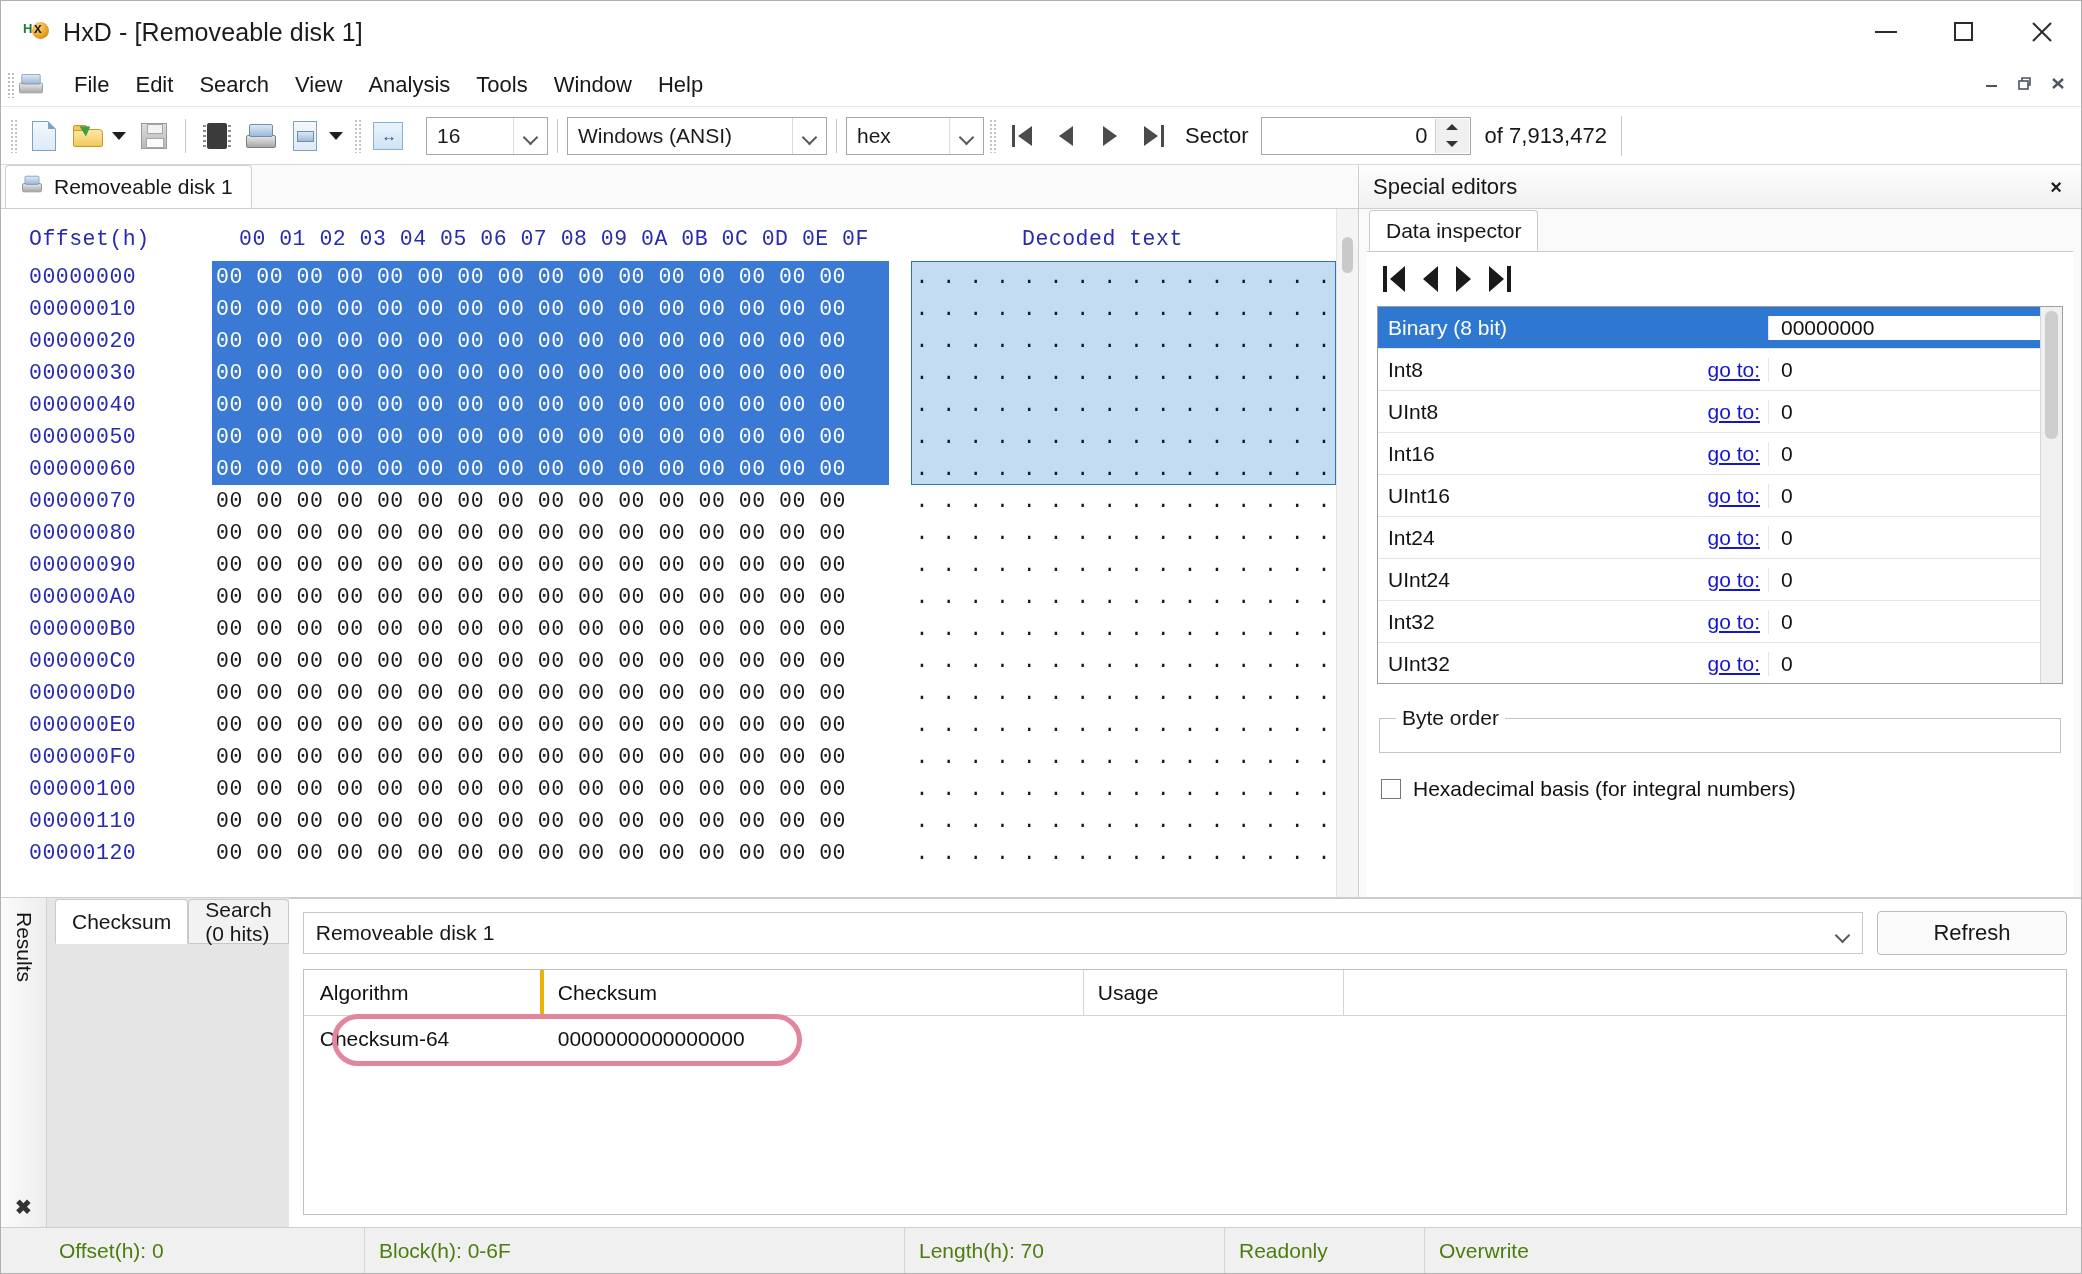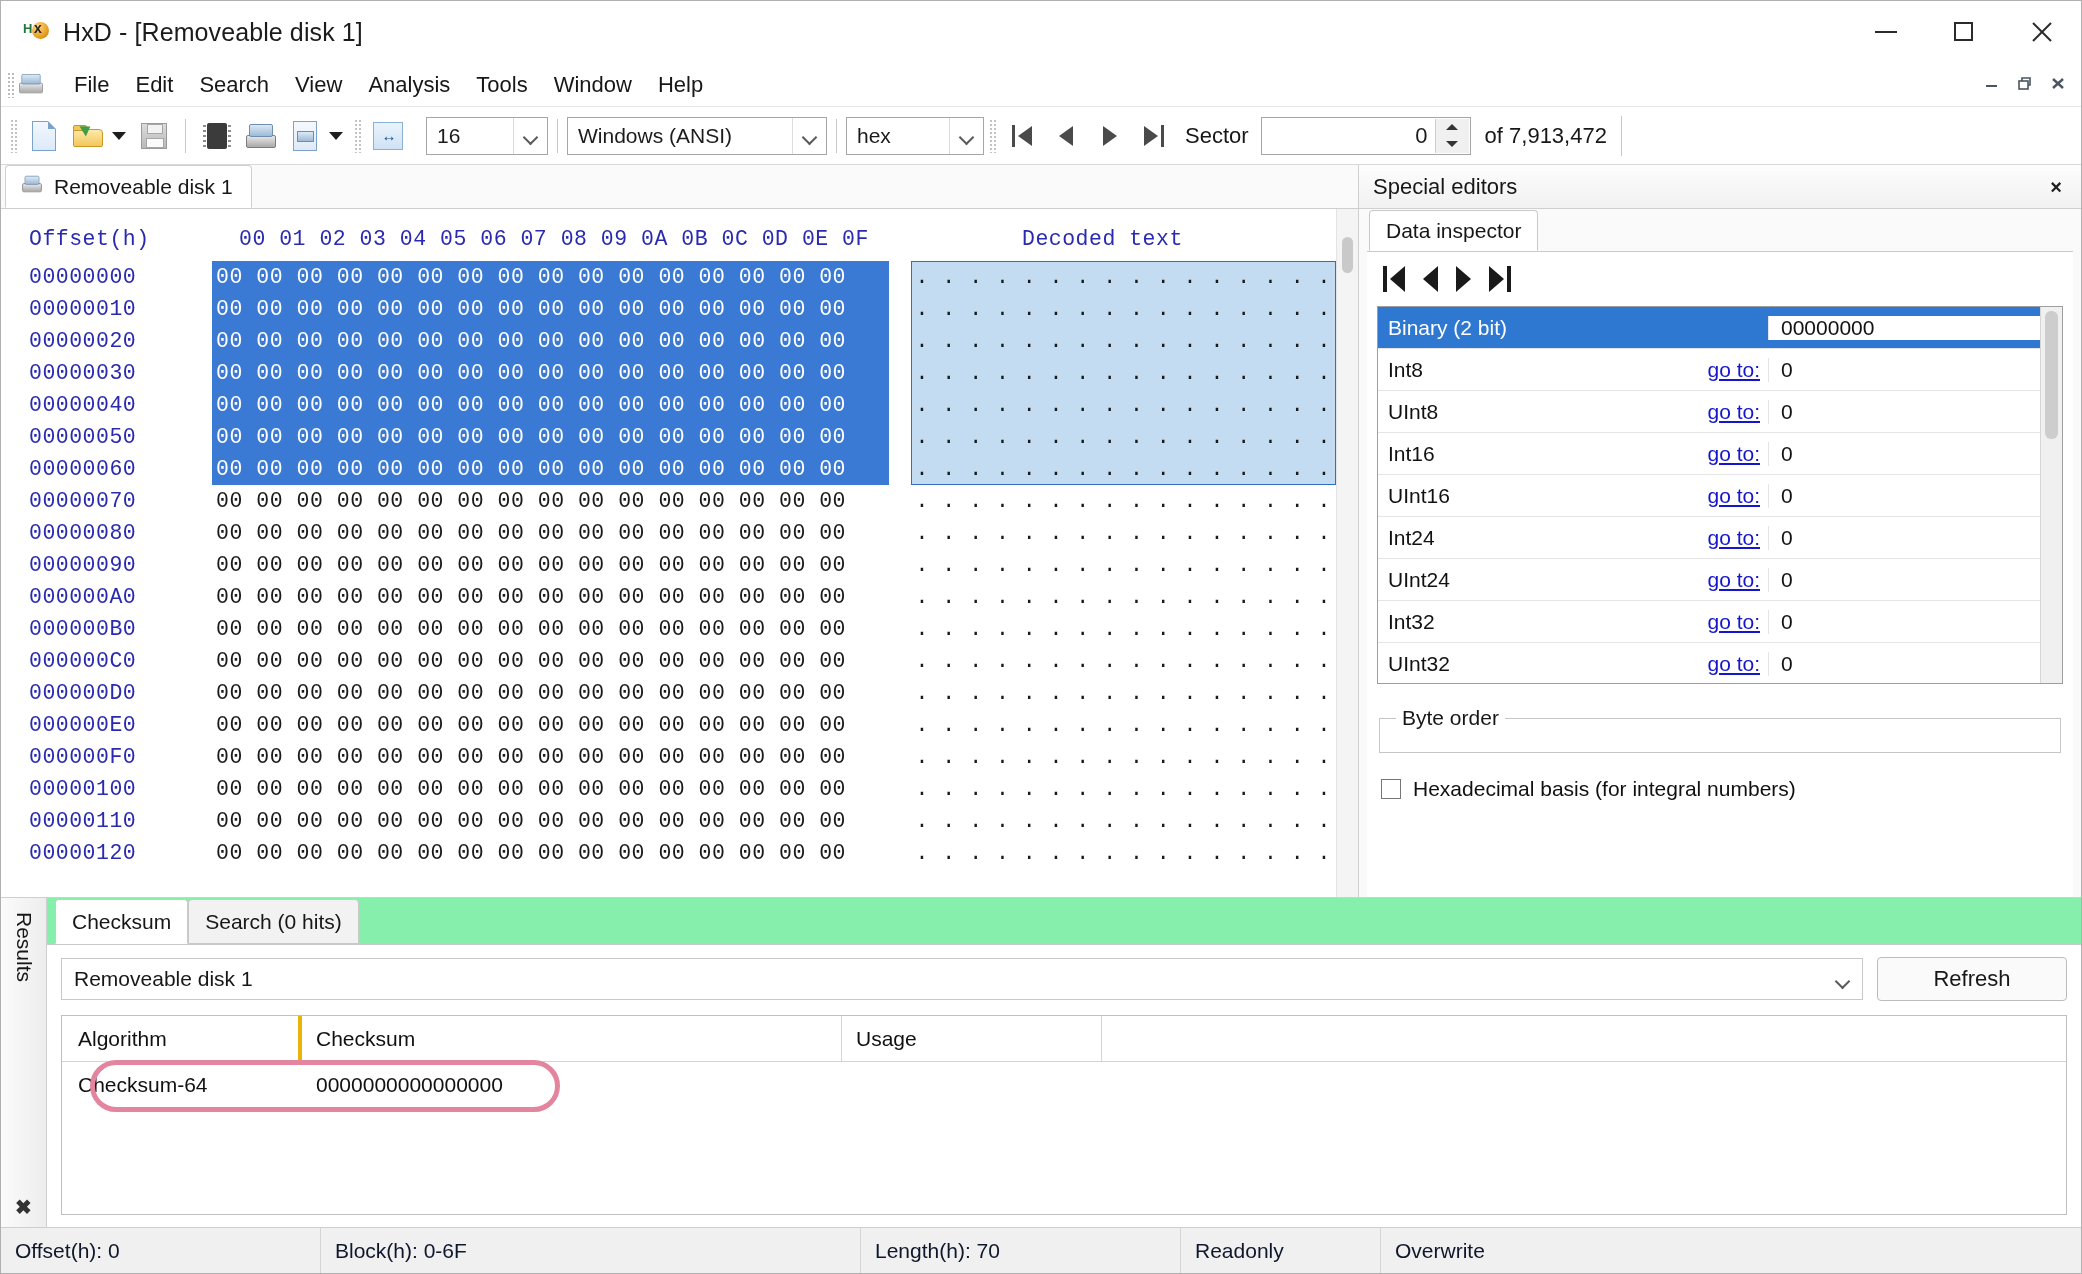--- a/index.html
+++ b/index.html
@@ -346,21 +346,21 @@
     border-right: 1px solid #cfcfcf; position: relative;
   }
   .results-rail .vlabel {
     position: absolute; top: 14px; left: 50%; transform: translateX(-50%) ;
     writing-mode: vertical-rl; font-size: 21px; color:#171717; white-space: nowrap;
   }
   .results-rail .railclose {
     position:absolute; bottom: 8px; left: 50%; transform: translateX(-50%);
     font-size: 20px; color:#333; font-weight: bold;
   }
-  .results-main { flex: 1 1 auto; display:flex; flex-direction:column; min-width:0; background:#86efac; }
+  .results-main { flex: 1 1 auto; display:flex; flex-direction:row; min-width:0; background:#e5e5e5; }
   .res-tabs { height: 46px; flex:0 0 46px; display:flex; align-items:flex-end; padding-left: 8px; }
   .res-tab {
     height: 45px; padding: 0 16px; display:flex; align-items:center; font-size:21px; color:#171717;
     border: 1px solid #c9c9c9; border-bottom-color: #fff; background:#fff; border-radius: 4px 4px 0 0;
   }
   .res-tab.inactive { background:#f2f2f2; border-bottom-color:#c9c9c9; }
   .res-body { flex:1 1 auto; background:#fff; border-top:1px solid #c9c9c9; padding: 12px 14px; min-height:0; display:flex; flex-direction:column;}
   .res-toprow { display:flex; align-items:center; gap: 14px; }
   .res-combo {
     flex: 1 1 auto; height: 42px; border:1px solid #c8c8c8; background:#fff;
@@ -383,21 +383,21 @@
   .rt-row .c1 { width: 240px; padding-left: 16px; }
   .rt-row .c2 { width: 540px; padding-left: 14px; }
   .highlight-ring {
     position: absolute; left: 28px; top: 44px; width: 470px; height: 52px;
     border: 5px solid #e3859f; border-radius: 27px; pointer-events: none;
   }
 
   
   .statusbar {
     height: 46px; flex: 0 0 46px; display: flex; align-items: center;
-    background: #f0f0f0; border-top: 1px solid #cfcfcf; font-size: 21px; color:#0f172a;
+    background: #f0f0f0; border-top: 1px solid #cfcfcf; font-size: 21px; color:#4d7c0f;padding-left:44px;
   }
   .sb-cell { height: 100%; display:flex; align-items:center; padding-left: 14px; border-right: 1px solid #d4d4d4;}
   .sb-1 { width: 320px; }
   .sb-2 { width: 540px; }
   .sb-3 { width: 320px; }
   .sb-4 { width: 200px; }
   .sb-5 { flex:1 1 auto; border-right:none; }
 </style>
 </head>
 <body>
@@ -639,21 +639,21 @@
             <span style="width:0;height:0;border-left:15px solid #1a1a1a;border-top:13px solid transparent;border-bottom:13px solid transparent;display:inline-block;"></span>
             <span style="display:flex;">
               <span style="width:0;height:0;border-left:15px solid #1a1a1a;border-top:13px solid transparent;border-bottom:13px solid transparent;display:inline-block;"></span>
               <span style="width:4px;height:26px;background:#1a1a1a;margin-left:3px;display:inline-block;"></span>
             </span>
           </div>
 
           <div class="di-table-wrap">
             <div class="di-table" id="di-table">
                 <div class="di-row selected">
-                  <span class="name">Binary (2 bit)</span>
+                  <span class="name">Binary (8 bit)</span>
                   <span class="goto"></span>
                   <span class="val">00000000</span>
                 </div>
                 <div class="di-row">
                   <span class="name">Int8</span>
                   <span class="goto">go to:</span>
                   <span class="val">0</span>
                 </div>
                 <div class="di-row">
                   <span class="name">UInt8</span>

